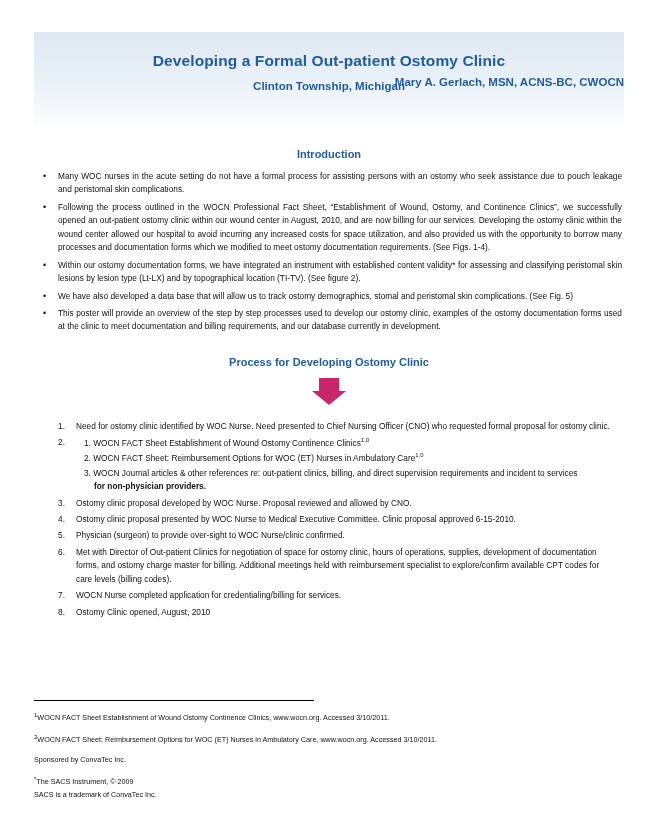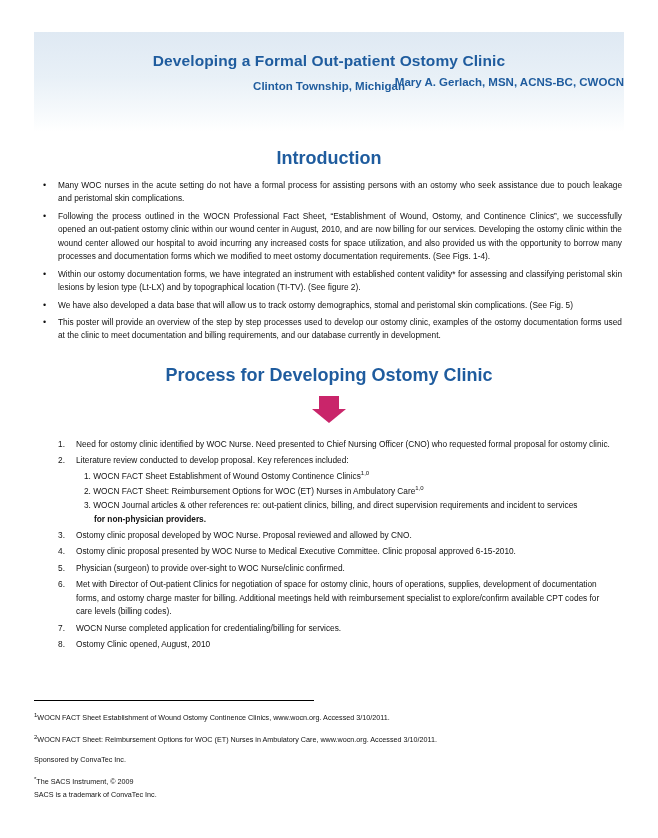--- a/index.html
+++ b/index.html
@@ -67,21 +67,21 @@
   
   .content {
     position: absolute;
     left: 34px;
     top: 148px;
     width: 590px;
   }
 
   .section-heading {
     text-align: center;
-    font-size: 18px;
+    font-size: 11px;
     font-weight: bold;
     color: #1f5c9e;
     margin: 0 0 10px 0;
   }
 
   ul.bullets {
     list-style: none;
     margin: 0;
     padding: 0;
   }
@@ -234,21 +234,20 @@
         <span class="stem"></span>
         <span class="head"></span>
       </span>
     </div>
 
     <ol class="steps">
       <li>
         <span>Need for ostomy clinic identified by WOC Nurse. Need presented to Chief Nursing Officer (CNO) who requested formal proposal for ostomy clinic.</span>
       </li>
       <li>
-        <span>Literature review conducted to develop proposal. Key references included:</span>
         <span class="sub"><span>1. WOCN FACT Sheet Establishment of Wound Ostomy Continence Clinics</span><sup>1,0</sup></span>
         <span class="sub"><span>2. WOCN FACT Sheet:  Reimbursement Options for WOC (ET) Nurses in Ambulatory Care</span><sup>1,0</sup></span>
         <span class="sub"><span>3. WOCN Journal articles &amp; other references re: out-patient clinics, billing, and direct supervision requirements and incident to services</span><span class="cont">for non-physician providers.</span></span>
       </li>
       <li>
         <span>Ostomy clinic proposal developed by WOC Nurse. Proposal reviewed and allowed by CNO.</span>
       </li>
       <li>
         <span>Ostomy clinic proposal presented  by WOC Nurse to Medical Executive Committee. Clinic proposal approved 6-15-2010.</span>
       </li>

